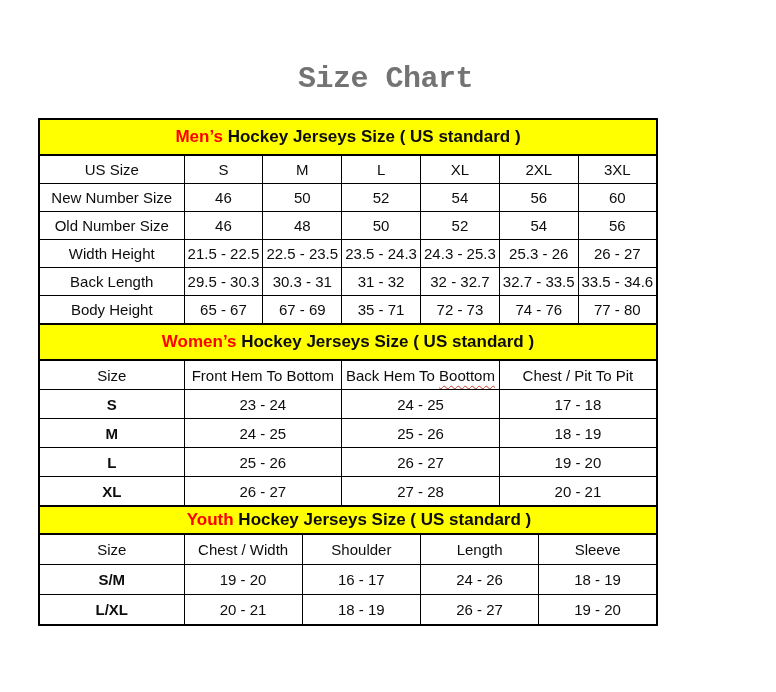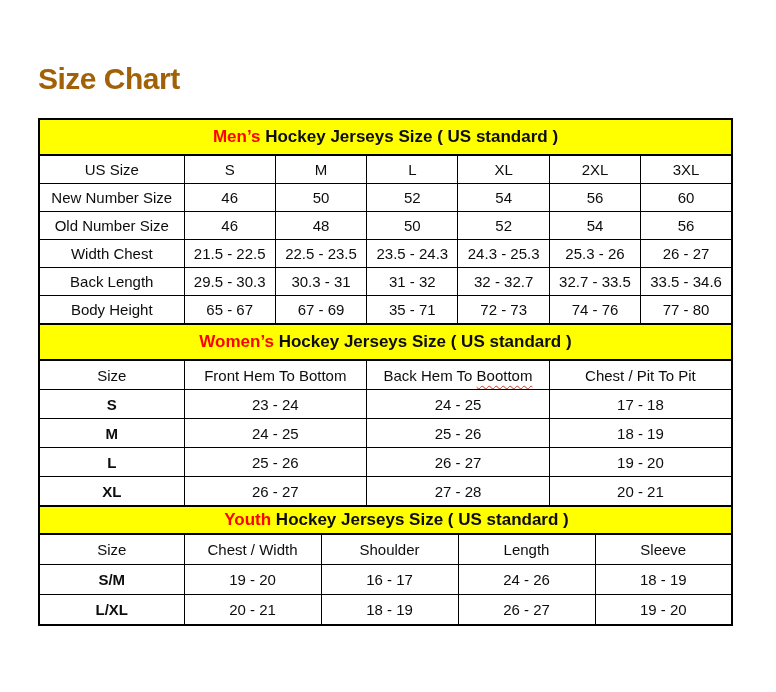--- a/index.html
+++ b/index.html
@@ -4,27 +4,29 @@
 <style>
   html, body { margin: 0; padding: 0; }
   body {
     width: 776px; height: 692px; background: #ffffff;
     font-family: "Liberation Sans", sans-serif;
     color: #0d0d0d;
     overflow: hidden;
   }
   .title {
     width: 695px; margin: 62px 0 0 38px;
+    text-align: center;
     font-size: 30px; font-weight: bold;
-    color: #a16207;
+    color: #737373;
     letter-spacing: -0.5px;
+    font-family: Liberation Mono, monospace;
   }
   .tables { width: 695px; margin: 22px 0 0 38px; }
   table {
-    width: 695px;
+    width: 620px;
     border-collapse: collapse;
     table-layout: fixed;
     border: 2px solid #000;
   }
   table + table { margin-top: -2px; }
   td {
     border: 1px solid #000;
     text-align: center; vertical-align: middle;
     font-size: 15px;
     padding: 0 2px;
@@ -95,21 +97,21 @@
     <tr>
       <td>Old Number Size</td>
       <td>46</td>
       <td>48</td>
       <td>50</td>
       <td>52</td>
       <td>54</td>
       <td>56</td>
     </tr>
     <tr>
-      <td>Width Chest</td>
+      <td>Width Height</td>
       <td>21.5 - 22.5</td>
       <td>22.5 - 23.5</td>
       <td>23.5 - 24.3</td>
       <td>24.3 - 25.3</td>
       <td>25.3 - 26</td>
       <td>26 - 27</td>
     </tr>
     <tr>
       <td>Back Length</td>
       <td>29.5 - 30.3</td>

